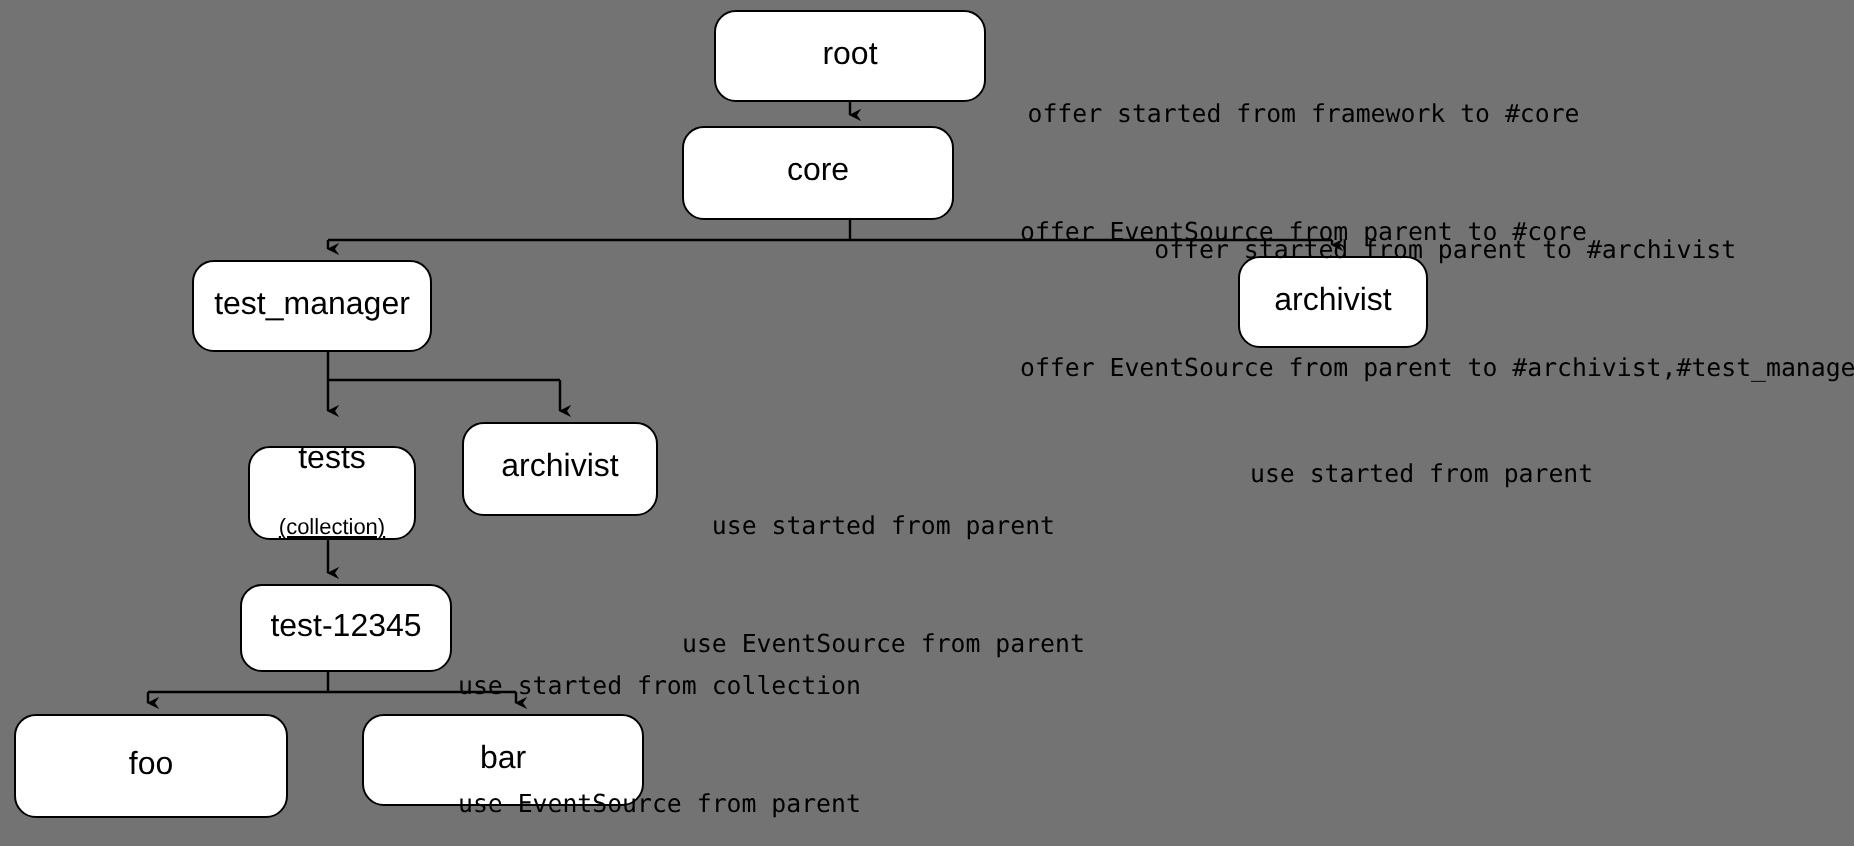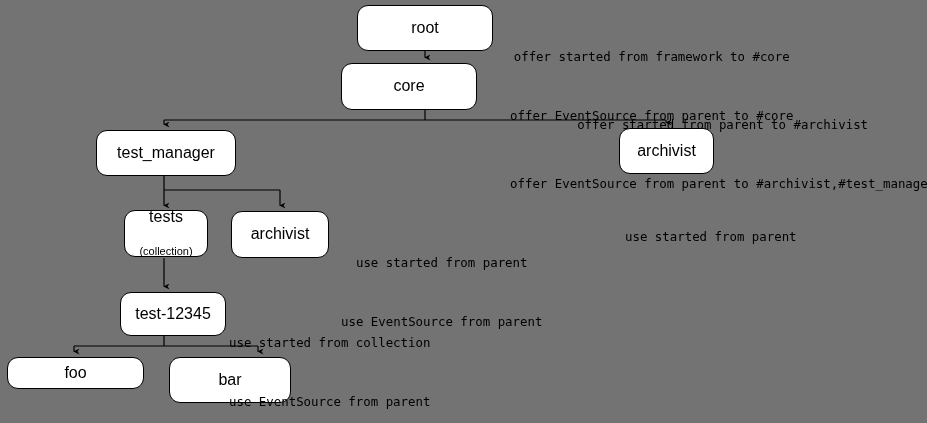--- a/index.html
+++ b/index.html
@@ -103,46 +103,46 @@
   </svg>
 
   <div class="node" style="left:357px; top:5px; width:136px; height:46px;">
     <span class="node-label">root</span>
   </div>
 
   <div class="node" style="left:341px; top:63px; width:136px; height:47px;">
     <span class="node-label">core</span>
   </div>
 
-  <div class="node" style="left:96px; top:130px; width:140px; height:46px;">
+  <div class="node" style="left:96px; top:130px; width:120px; height:46px;">
     <span class="node-label">test_manager</span>
   </div>
 
   <div class="node" style="left:619px; top:128px; width:95px; height:46px;">
     <span class="node-label">archivist</span>
   </div>
 
-  <div class="node" style="left:124px; top:210px; width:84px; height:47px;">
+  <div class="node" style="left:124px; top:223px; width:84px; height:47px;">
     <span class="node-label">tests</span>
     <span class="node-sublabel">(collection)</span>
   </div>
 
   <div class="node" style="left:231px; top:211px; width:98px; height:47px;">
     <span class="node-label">archivist</span>
   </div>
 
   <div class="node" style="left:120px; top:292px; width:106px; height:44px;">
     <span class="node-label">test-12345</span>
   </div>
 
-  <div class="node" style="left:7px; top:357px; width:137px; height:32px;">
+  <div class="node" style="left:7px; top:357px; width:137px; height:52px;">
     <span class="node-label">foo</span>
   </div>
 
-  <div class="node" style="left:169px; top:357px; width:122px; height:46px;">
+  <div class="node" style="left:181px; top:357px; width:141px; height:46px;">
     <span class="node-label">bar</span>
   </div>
 
   <div class="annotation" style="left:510px; top:8px;">
     <div>offer started from framework to #core</div>
     <div>offer EventSource from parent to #core</div>
   </div>
 
   <div class="annotation" style="left:510px; top:76px;">
     <div>offer started from parent to #archivist</div>

